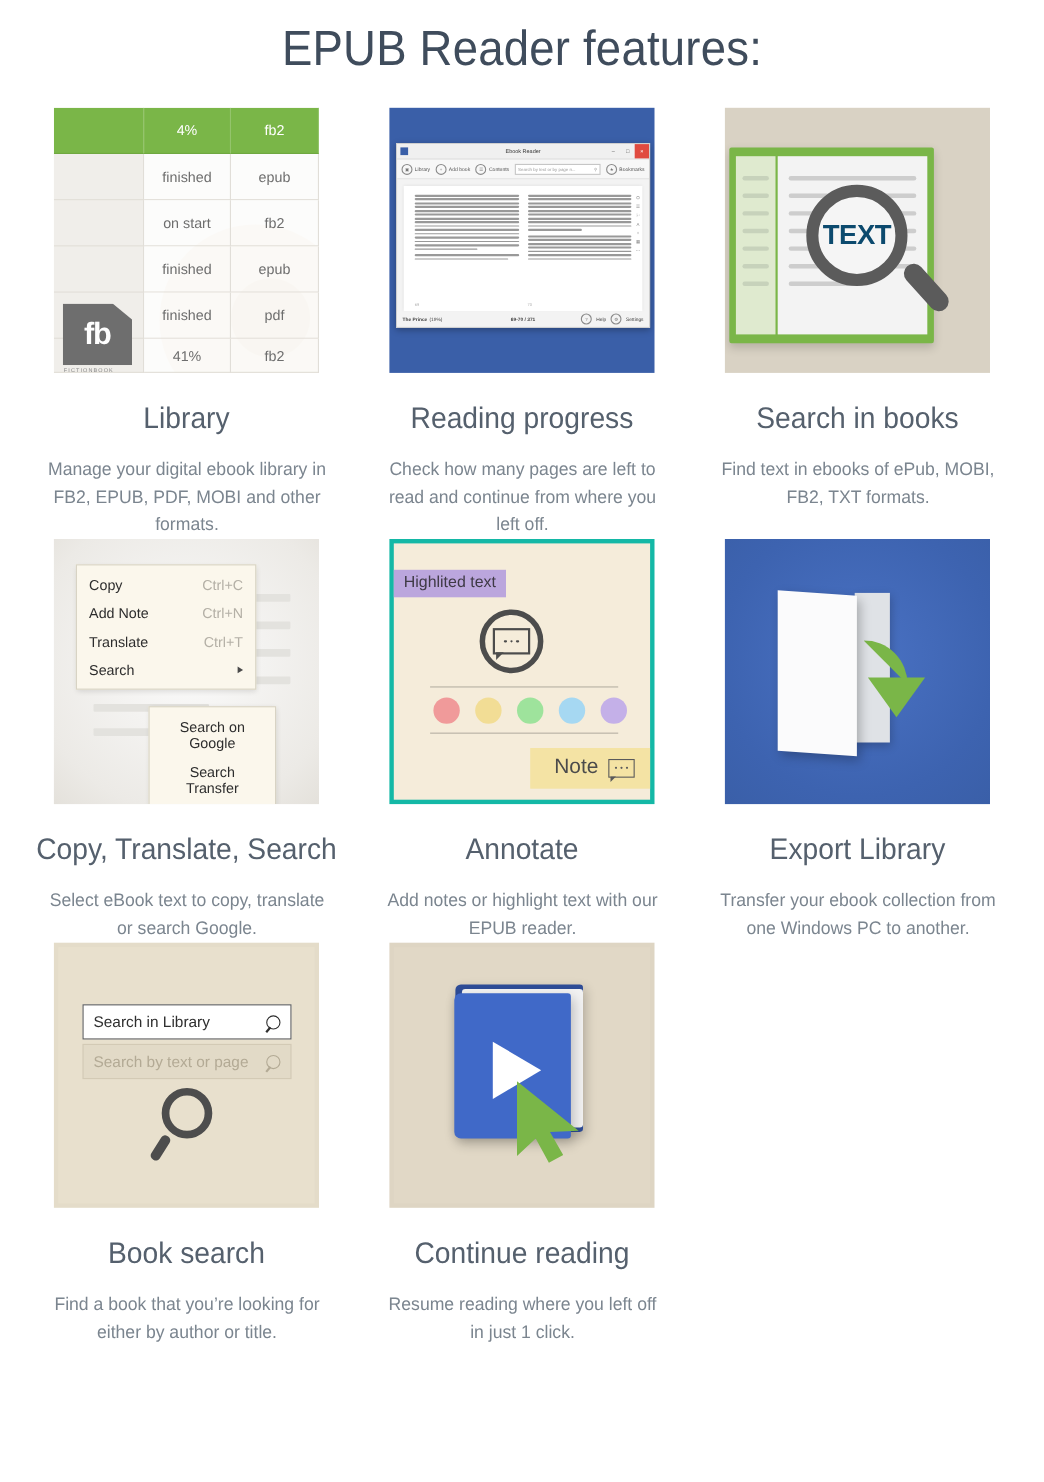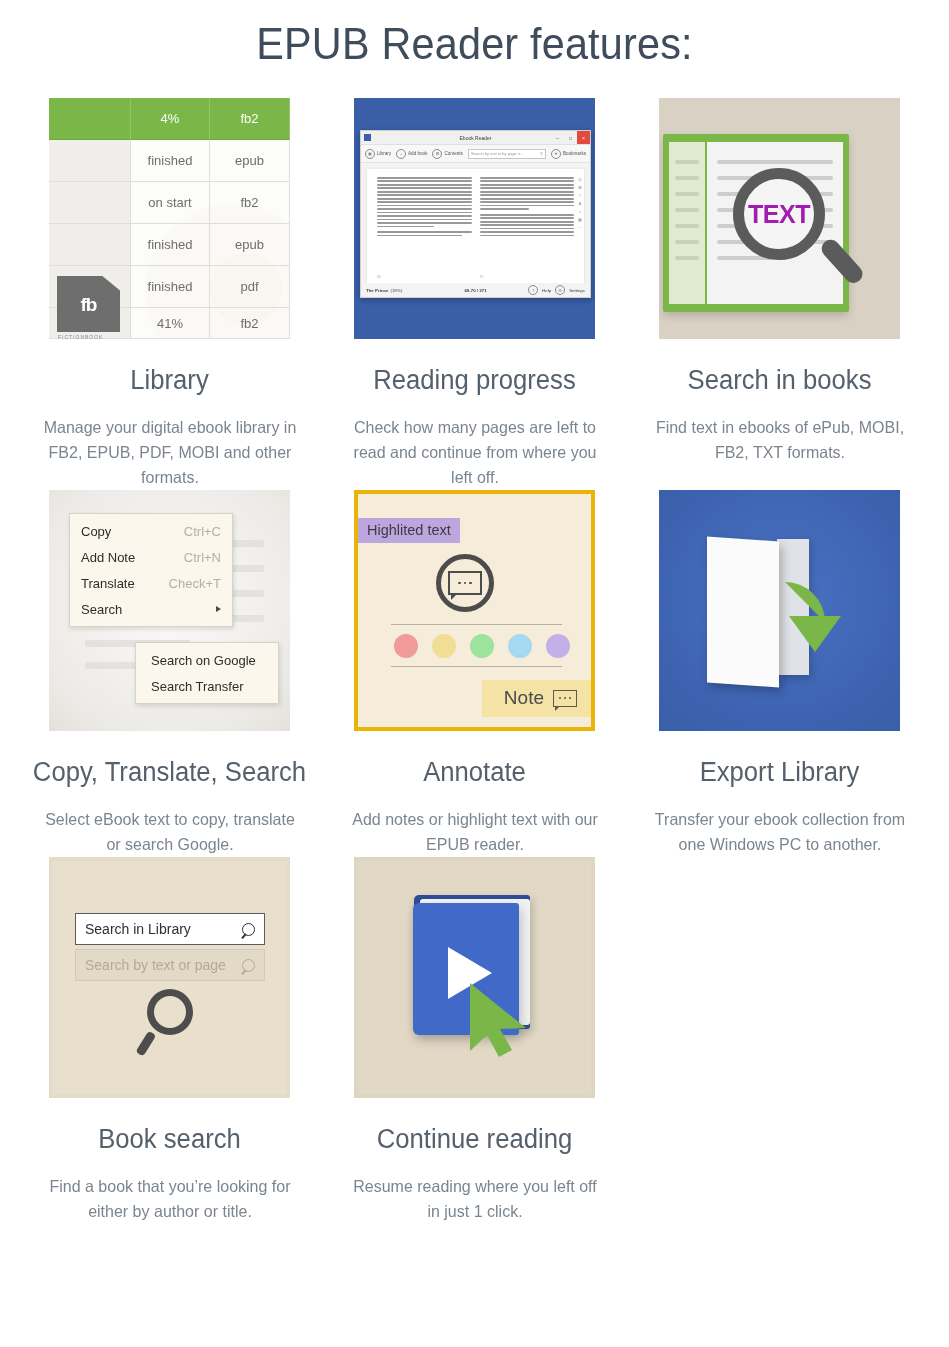--- a/index.html
+++ b/index.html
@@ -130,21 +130,21 @@
     z-index: 3;
     left: 8px;
   }
   .fb2-logo {
     top: 178px;
     width: 63px; height: 56px;
     background: #6e6e6e;
     clip-path: polygon(0 0, 72% 0, 100% 26%, 100% 100%, 0 100%);
     color: #fff;
     font-weight: 700;
-    font-size: 19px;
+    font-size: 28px;
     display: flex; align-items: center; justify-content: center;
     letter-spacing: -1px;
     line-height: 1;
   }
   .fb-sub {
     position: absolute;
     z-index: 4;
     left: 9px; top: 236px;
     font-size: 5px;
     letter-spacing: 1px;
@@ -282,21 +282,21 @@
   .sb-pages-r { padding-top: 18px; box-sizing: border-box;}
   .sb-glass {
     position: absolute;
     left: 74px; top: 70px;
     width: 92px; height: 92px;
     border-radius: 50%;
     border: 11px solid #5b5b5b;
     background: #f5f5f5;
     box-sizing: border-box;
     display: flex; align-items: center; justify-content: center;
-    font-size: 25px; font-weight: 700; color: #a21caf;
+    font-size: 25px; font-weight: 700; color: #0c4a6e;
     letter-spacing: -0.5px;
   }
   .sb-handle {
     position: absolute;
     left: 159px; top: 150px;
     width: 18px; height: 52px;
     background: #5b5b5b;
     border-radius: 9px;
     transform: rotate(-42deg);
     transform-origin: top left;
@@ -333,31 +333,31 @@
   .cm-shortcut { color: #b4b0a6; }
   .cm-caret {
     width: 0; height: 0;
     border-left: 5px solid #4a4a4a;
     border-top: 3.5px solid transparent;
     border-bottom: 3.5px solid transparent;
   }
   .cm-sub {
     position: absolute;
     left: 86px; top: 152px;
-    width: 144px;
+    width: 116px;
     background: #fbf7ec;
     border: 1px solid #d8d3c4;
     box-shadow: 1px 2px 5px rgba(0,0,0,.13);
     padding: 4px 4px;
     box-sizing: border-box;
   }
   .cm-sub .cm-item { justify-content: flex-start; }
 
   
-  .an-thumb { background: #eab308; }
+  .an-thumb { background: #14b8a6; }
   .an-inner {
     position:absolute; inset:4px;
     background: #f5ecda;
   }
   .an-highlight {
     position: absolute;
     left: 0px; top: 24px;
     background: #bba6dd;
     color: #3f3a46;
     font-size: 14.5px;
@@ -802,21 +802,21 @@
           <div class="cm-item">
             <span>Copy</span>
             <span class="cm-shortcut">Ctrl+C</span>
           </div>
           <div class="cm-item">
             <span>Add Note</span>
             <span class="cm-shortcut">Ctrl+N</span>
           </div>
           <div class="cm-item">
             <span>Translate</span>
-            <span class="cm-shortcut">Check+T</span>
+            <span class="cm-shortcut">Ctrl+T</span>
           </div>
           <div class="cm-item">
             <span>Search</span>
             <span class="cm-caret"></span>
           </div>
         </div>
 
         <div class="cm-sub">
           <div class="cm-item">
             <span>Search on Google</span>

